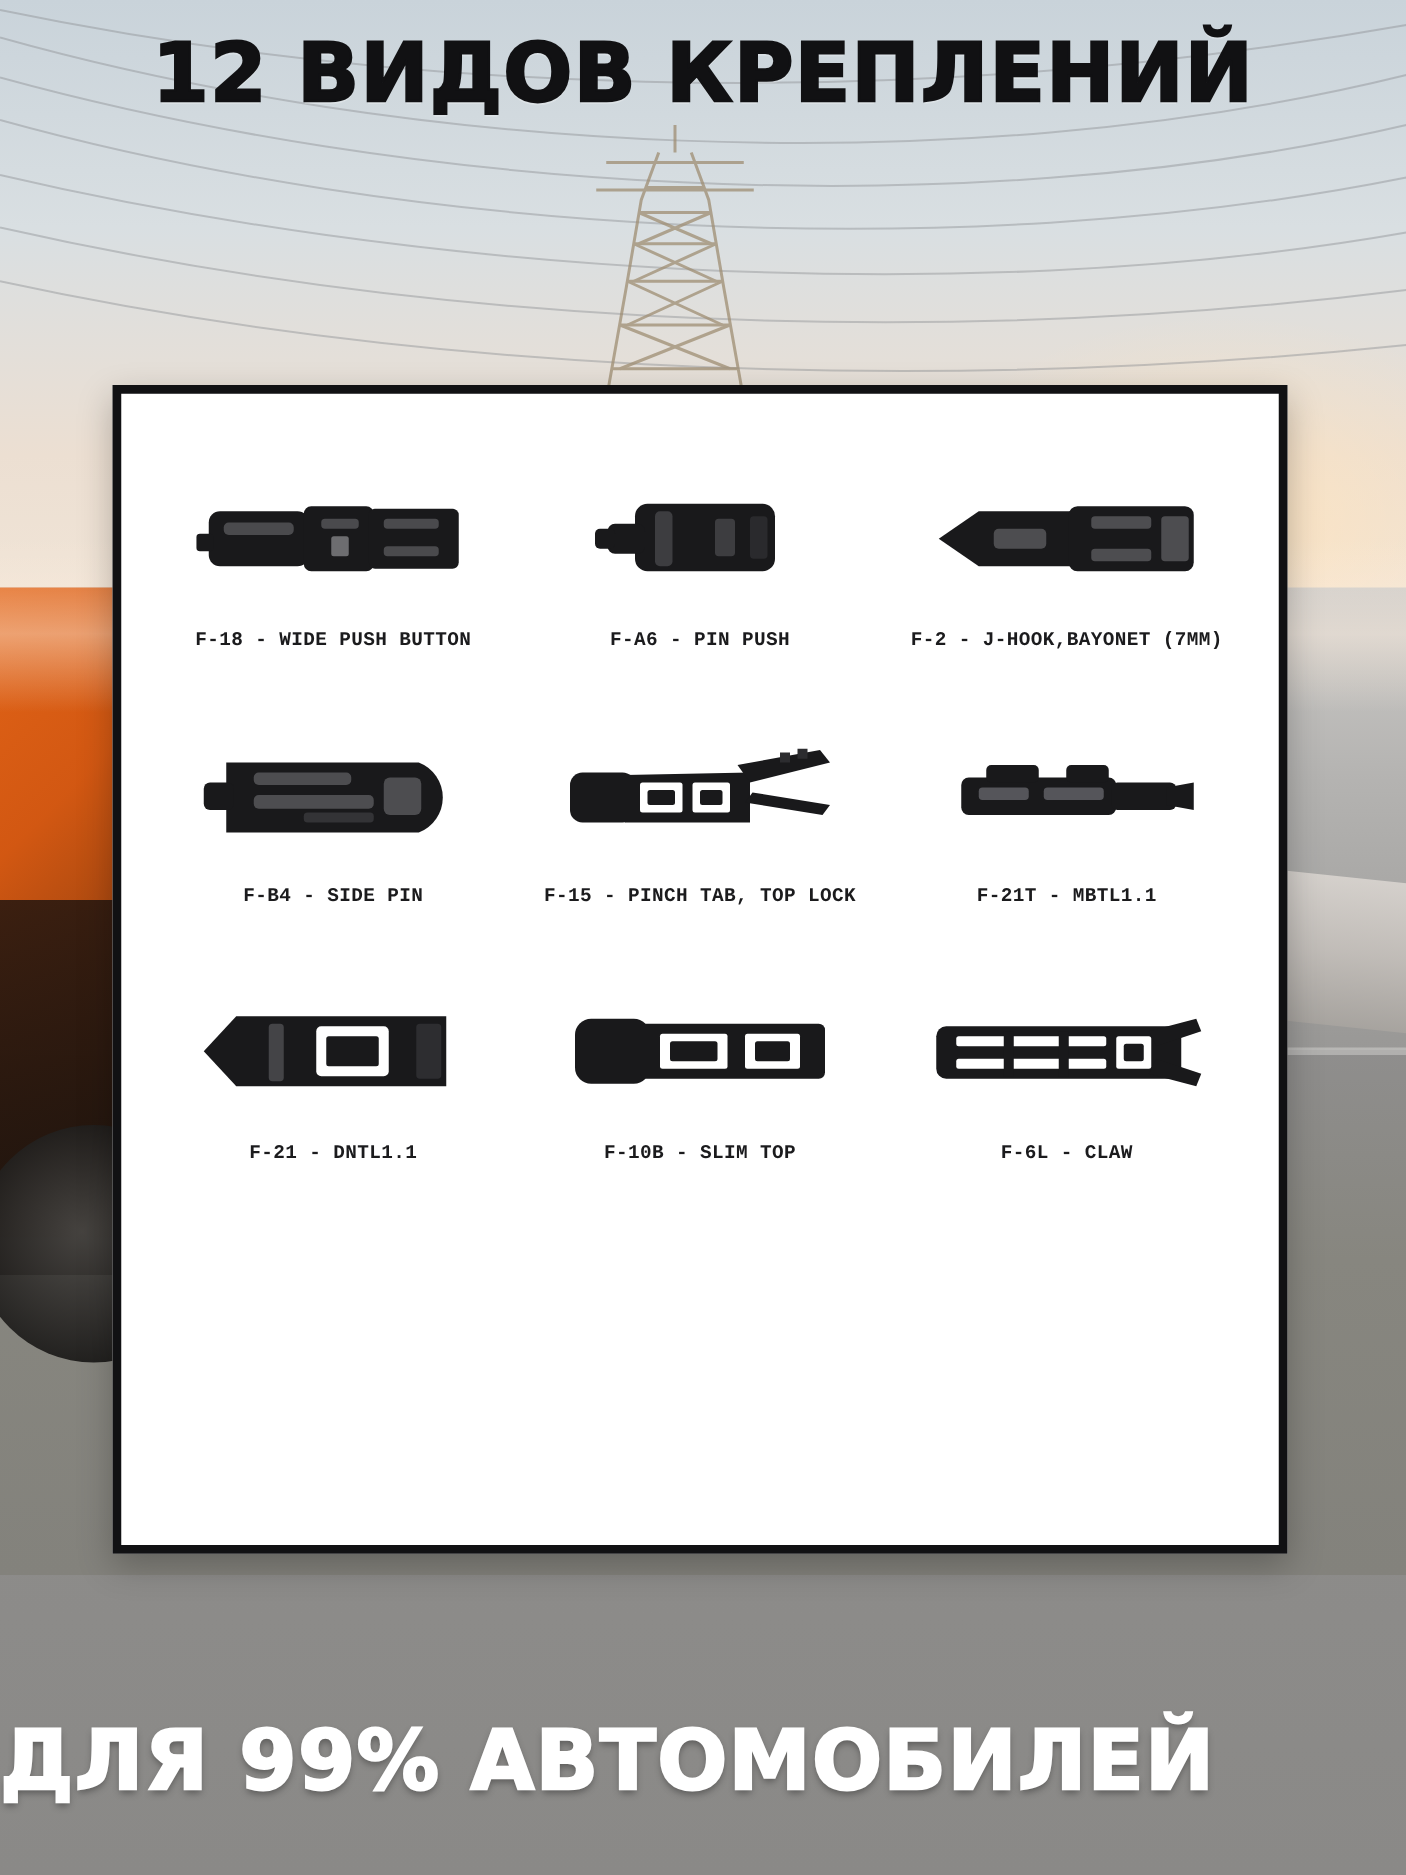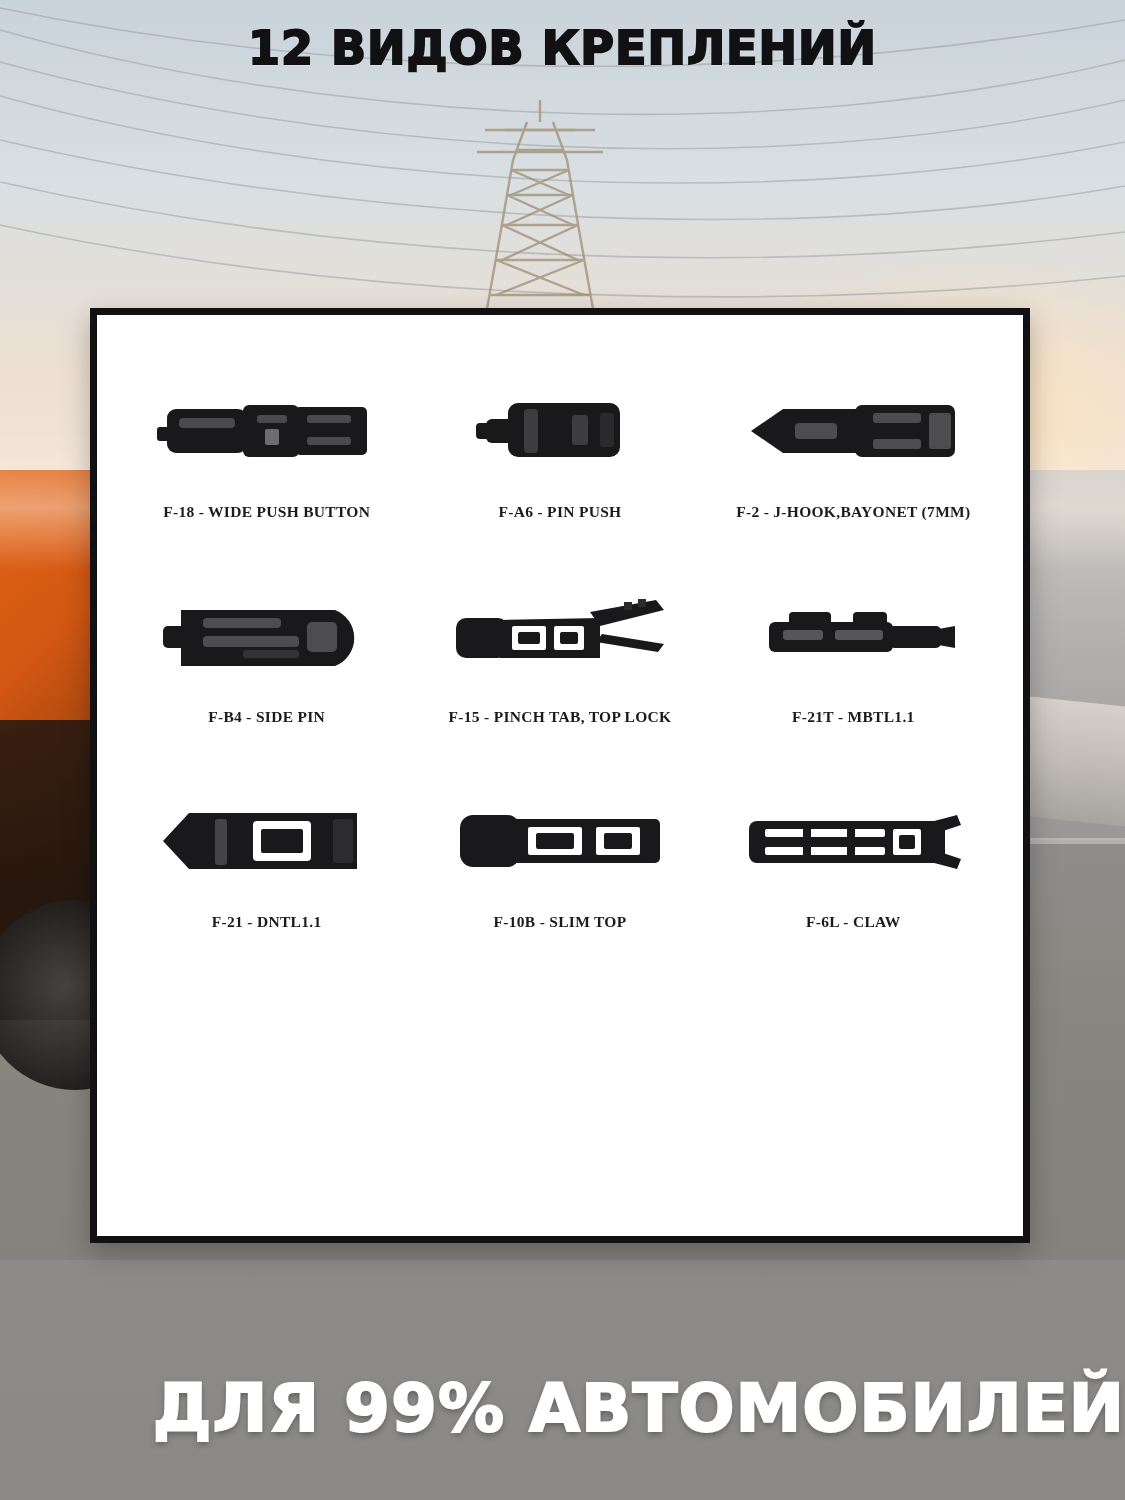--- a/index.html
+++ b/index.html
@@ -117,37 +117,37 @@
   .title-block {
     position: absolute;
     left: 0; top: 22px;
     width: 1125px;
     text-align: center;
     z-index: 6;
   }
   .title-line {
     font-family: "DejaVu Sans", sans-serif;
     font-weight: 700;
-    font-size: 46px;
+    font-size: 65px;
     line-height: 1.16;
     letter-spacing: 1px;
     color: #111113;
     text-transform: uppercase;
     -webkit-text-stroke: 2px #111113;
     text-shadow: 0 2px 0 rgba(255,255,255,0.25);
   }
   .title-line.second {
     font-size: 64px;
   }
 
   .footer-block {
     position: absolute;
     left: 0; top: 1370px;
     width: 1125px;
-    text-align: right;
+    text-align: left;
     z-index: 6;
   }
   .footer-text {
     font-family: "DejaVu Sans", sans-serif;
     font-weight: 700;
     font-size: 66px;
     letter-spacing: 1px;
     color: #ffffff;
     text-transform: uppercase;
     -webkit-text-stroke: 2px #ffffff;
@@ -183,21 +183,21 @@
   }
   .art {
     width: 260px;
     height: 128px;
     display: flex;
     align-items: center;
     justify-content: center;
   }
   .caption {
     margin-top: 8px;
-    font-family: Liberation Serif, serif;
+    font-family: Liberation Mono, monospace;
     font-size: 15.5px;
     font-weight: 600;
     letter-spacing: 0.3px;
     color: #1b1b1d;
     text-align: center;
     white-space: nowrap;
   }
 </style>
 </head>
 <body>

